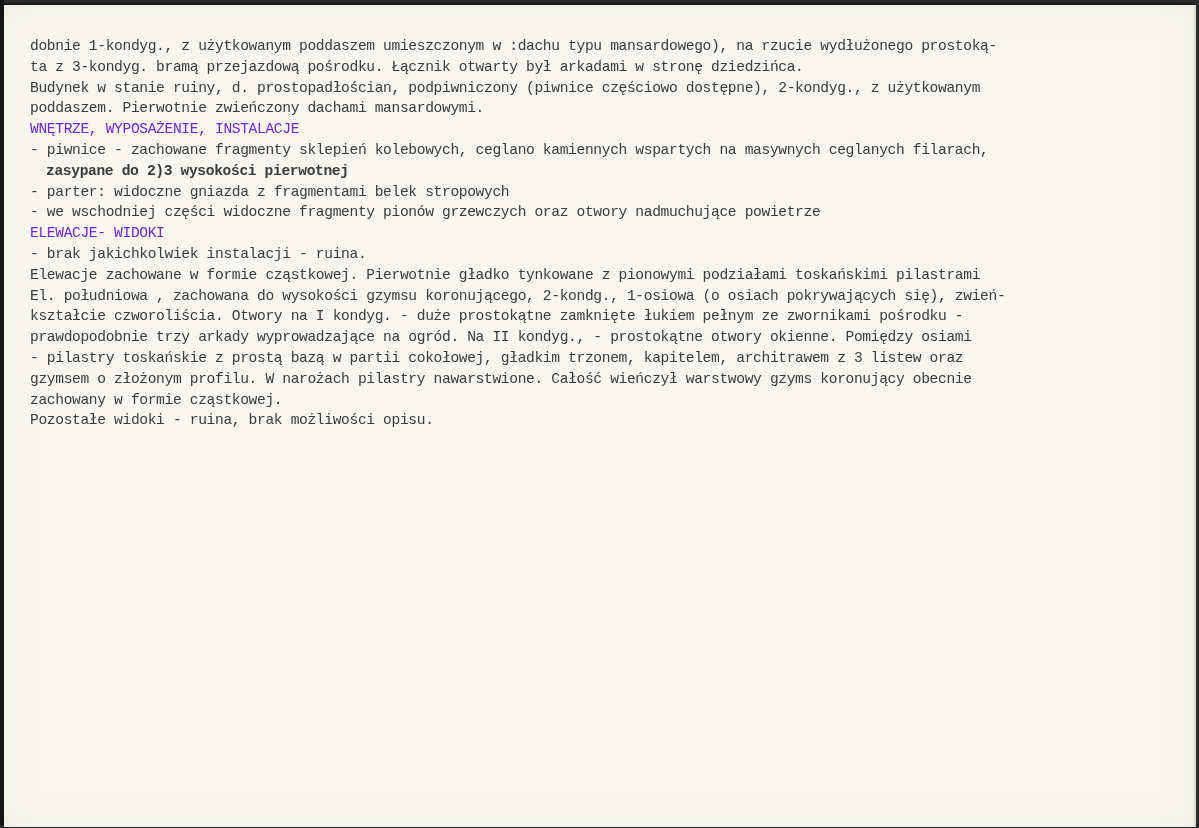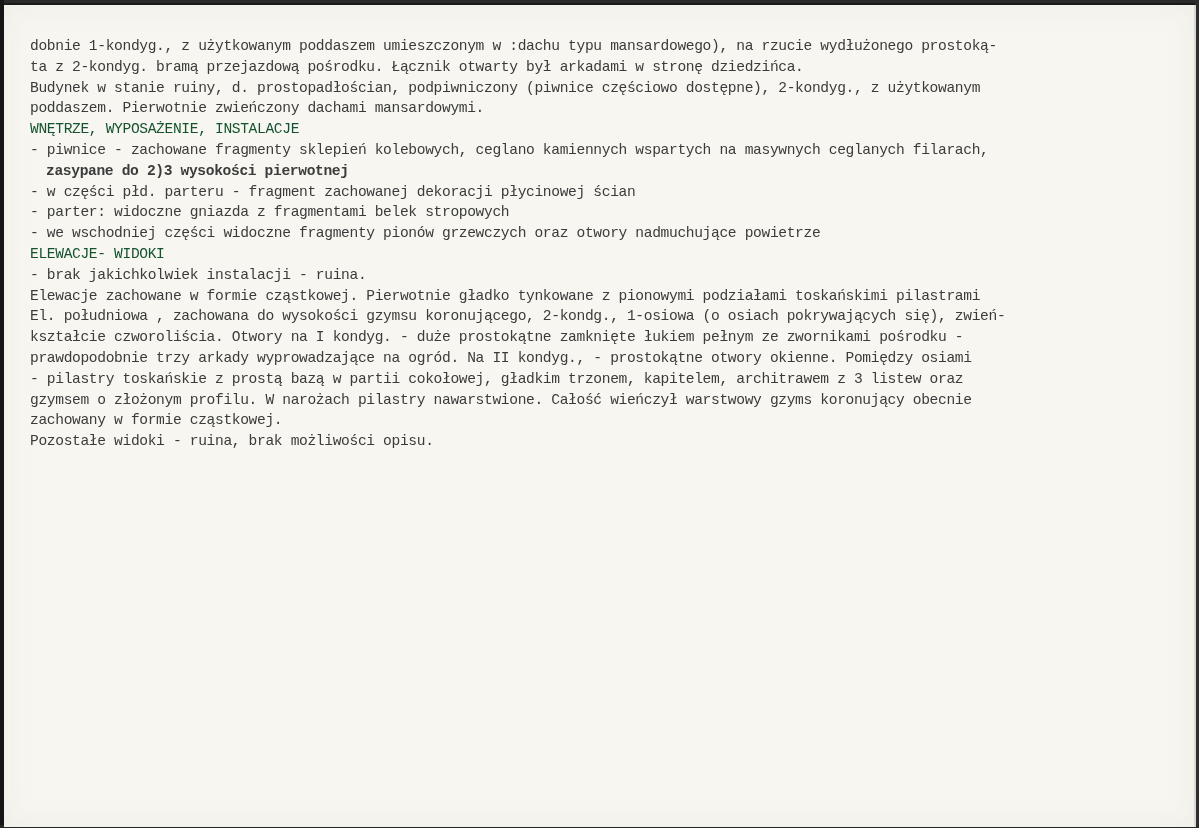--- a/index.html
+++ b/index.html
@@ -51,41 +51,40 @@
     .line {
       white-space: pre;
       display: block;
       height: 20.8px;
     }
     .indent {
       padding-left: 16px;
       font-weight: bold;
     }
     .heading {
-      color: #14532d;
+      color: #6d28d9;
     }
   </style>
 </head>
 <body>
 
 <div class="edge-top"></div>
 <div class="edge-left"></div>
 <div class="edge-right"></div>
 <div class="edge-bottom"></div>
 
 <div class="scan">
   <div class="text-block" style="left:26px; top:31px;">
     <span class="line">dobnie 1-kondyg., z użytkowanym poddaszem umieszczonym w :dachu typu mansardowego), na rzucie wydłużonego prostoką-</span>
-    <span class="line">ta z 2-kondyg. bramą przejazdową pośrodku. Łącznik otwarty był arkadami w stronę dziedzińca.</span>
+    <span class="line">ta z 3-kondyg. bramą przejazdową pośrodku. Łącznik otwarty był arkadami w stronę dziedzińca.</span>
     <span class="line">Budynek w stanie ruiny, d. prostopadłościan, podpiwniczony (piwnice częściowo dostępne), 2-kondyg., z użytkowanym</span>
     <span class="line">poddaszem. Pierwotnie zwieńczony dachami mansardowymi.</span>
     <span class="line heading">WNĘTRZE, WYPOSAŻENIE, INSTALACJE</span>
     <span class="line">- piwnice - zachowane fragmenty sklepień kolebowych, ceglano kamiennych wspartych na masywnych ceglanych filarach,</span>
     <span class="line indent">zasypane do 2)3 wysokości pierwotnej</span>
-    <span class="line">- w części płd. parteru - fragment zachowanej dekoracji płycinowej ścian</span>
     <span class="line">- parter: widoczne gniazda z fragmentami belek stropowych</span>
     <span class="line">- we wschodniej części widoczne fragmenty pionów grzewczych oraz otwory nadmuchujące powietrze</span>
     <span class="line heading">ELEWACJE- WIDOKI</span>
     <span class="line">- brak jakichkolwiek instalacji - ruina.</span>
     <span class="line">Elewacje zachowane w formie cząstkowej. Pierwotnie gładko tynkowane z pionowymi podziałami toskańskimi pilastrami</span>
     <span class="line">El. południowa , zachowana do wysokości gzymsu koronującego, 2-kondg., 1-osiowa (o osiach pokrywających się), zwień-</span>
     <span class="line">kształcie czworoliścia. Otwory na I kondyg. - duże prostokątne zamknięte łukiem pełnym ze zwornikami pośrodku -</span>
     <span class="line">prawdopodobnie trzy arkady wyprowadzające na ogród. Na II kondyg., - prostokątne otwory okienne. Pomiędzy osiami</span>
     <span class="line">- pilastry toskańskie z prostą bazą w partii cokołowej, gładkim trzonem, kapitelem, architrawem z 3 listew oraz</span>
     <span class="line">gzymsem o złożonym profilu. W narożach pilastry nawarstwione. Całość wieńczył warstwowy gzyms koronujący obecnie</span>

